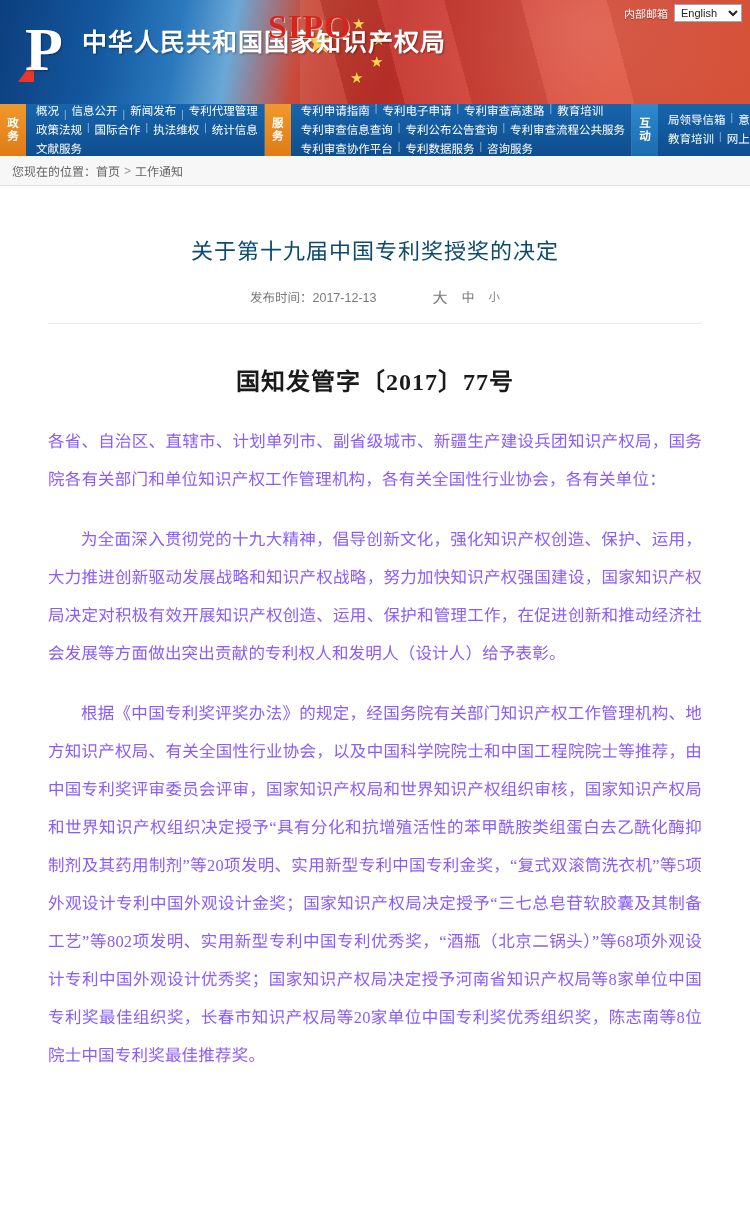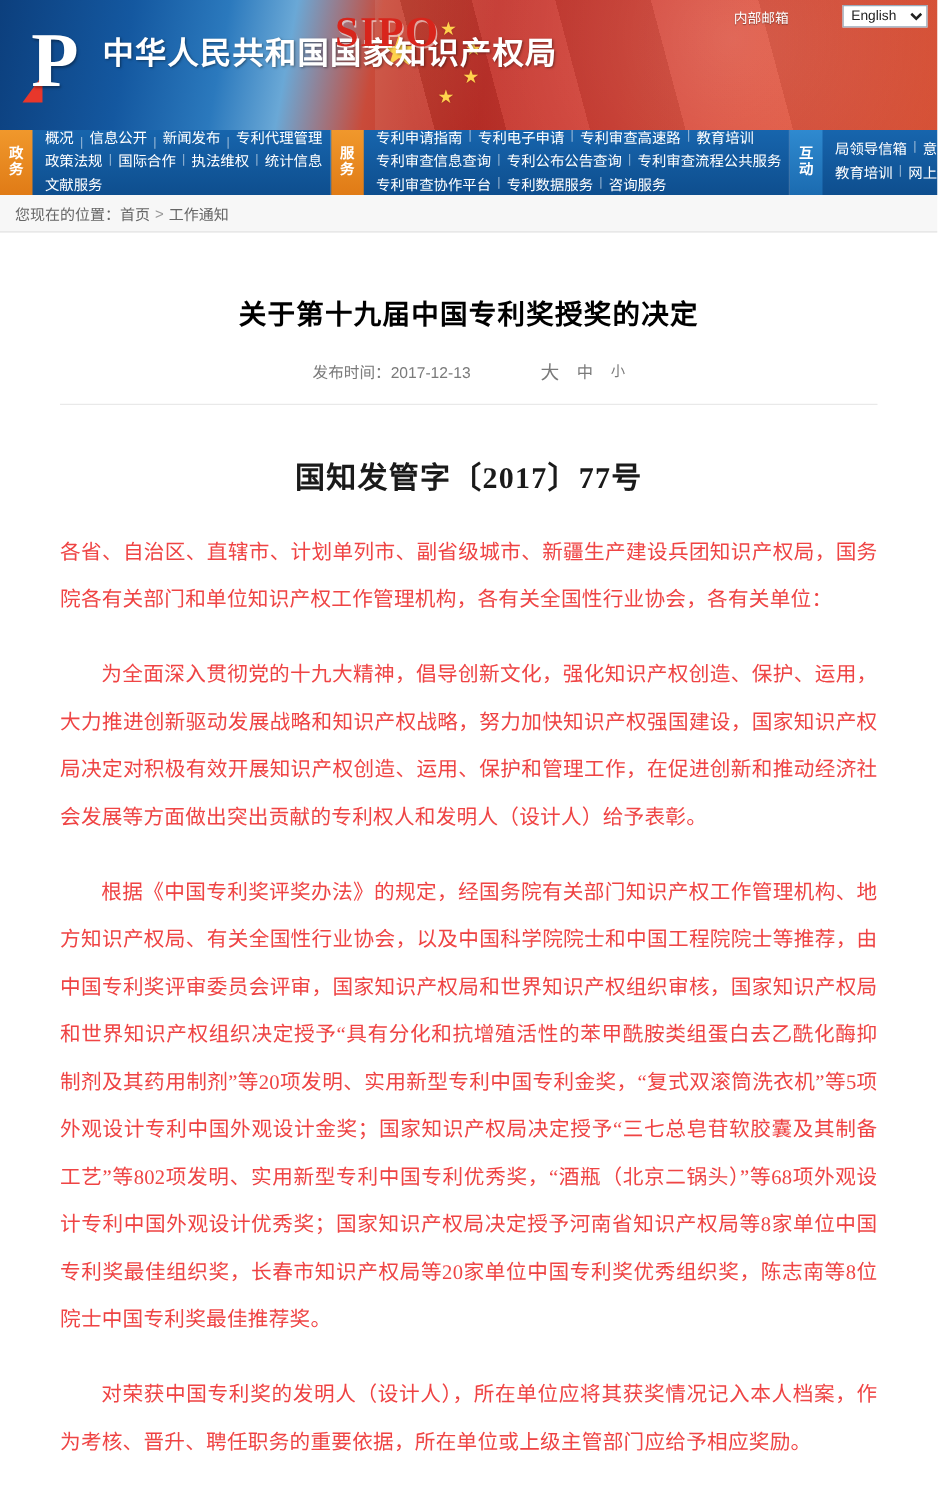--- a/index.html
+++ b/index.html
@@ -29,21 +29,20 @@
     text-shadow: 0 1px 1px rgba(0,0,0,.4);
   }
   .lang-select {
     font-size: 11px;
     border: 1px solid #9ab;
     background: #fff;
     color: #222;
     height: 18px;
     padding: 0 2px;
     width: 68px;
-    margin-left: 37px;
   }
 
   
   .banner {
     position: relative;
     height: 104px;
     background:
       radial-gradient(circle at 78% 30%, rgba(255,255,255,.22), rgba(255,255,255,0) 45%),
       linear-gradient(100deg,
         #0c3f7d 0%,
@@ -199,22 +198,22 @@
   .crumbbar .c-sep { padding: 0 4px; color: #999; }
 
   
   .article {
     padding: 34px 48px 10px 48px;
     border-bottom: 1px solid #fff;
   }
   .art-title {
     text-align: center;
     font-size: 22px;
-    color: #000000;
-    font-weight: 700;
+    color: #0c4a6e;
+    font-weight: 400;
     letter-spacing: 1px;
     line-height: 1.5;
     font-family: "Liberation Sans", "DejaVu Sans", sans-serif;
   }
   .art-meta {
     margin-top: 18px;
     display: flex;
     align-items: center;
     justify-content: center;
     gap: 56px;
@@ -240,21 +239,21 @@
     font-size: 24px;
     font-weight: 700;
     color: #1a1a1a;
     letter-spacing: 1px;
     font-family: "Liberation Serif", "DejaVu Serif", serif;
   }
   .body-text p {
     margin: 0 0 22px 0;
     font-size: 16.5px;
     line-height: 38px;
-    color: #ef4444;
+    color: #8b5cf6;
     text-align: justify;
     text-justify: inter-ideograph;
     font-family: "Liberation Serif", "DejaVu Serif", serif;
     letter-spacing: .2px;
   }
   .body-text p.indent { text-indent: 2em; }
 </style>
 </head>
 <body>
 
@@ -387,17 +386,16 @@
     </div>
 
     <hr class="rule">
 
     <div class="doc-no">国知发管字〔2017〕77号</div>
 
     <div class="body-text">
       <p>各省、自治区、直辖市、计划单列市、副省级城市、新疆生产建设兵团知识产权局，国务院各有关部门和单位知识产权工作管理机构，各有关全国性行业协会，各有关单位：</p>
       <p class="indent">为全面深入贯彻党的十九大精神，倡导创新文化，强化知识产权创造、保护、运用，大力推进创新驱动发展战略和知识产权战略，努力加快知识产权强国建设，国家知识产权局决定对积极有效开展知识产权创造、运用、保护和管理工作，在促进创新和推动经济社会发展等方面做出突出贡献的专利权人和发明人（设计人）给予表彰。</p>
       <p class="indent">根据《中国专利奖评奖办法》的规定，经国务院有关部门知识产权工作管理机构、地方知识产权局、有关全国性行业协会，以及中国科学院院士和中国工程院院士等推荐，由中国专利奖评审委员会评审，国家知识产权局和世界知识产权组织审核，国家知识产权局和世界知识产权组织决定授予“具有分化和抗增殖活性的苯甲酰胺类组蛋白去乙酰化酶抑制剂及其药用制剂”等20项发明、实用新型专利中国专利金奖，“复式双滚筒洗衣机”等5项外观设计专利中国外观设计金奖；国家知识产权局决定授予“三七总皂苷软胶囊及其制备工艺”等802项发明、实用新型专利中国专利优秀奖，“酒瓶（北京二锅头）”等68项外观设计专利中国外观设计优秀奖；国家知识产权局决定授予河南省知识产权局等8家单位中国专利奖最佳组织奖，长春市知识产权局等20家单位中国专利奖优秀组织奖，陈志南等8位院士中国专利奖最佳推荐奖。</p>
-      <p class="indent">对荣获中国专利奖的发明人（设计人），所在单位应将其获奖情况记入本人档案，作为考核、晋升、聘任职务的重要依据，所在单位或上级主管部门应给予相应奖励。</p>
     </div>
   </div>
 
 </div>
 
 </body></html>

